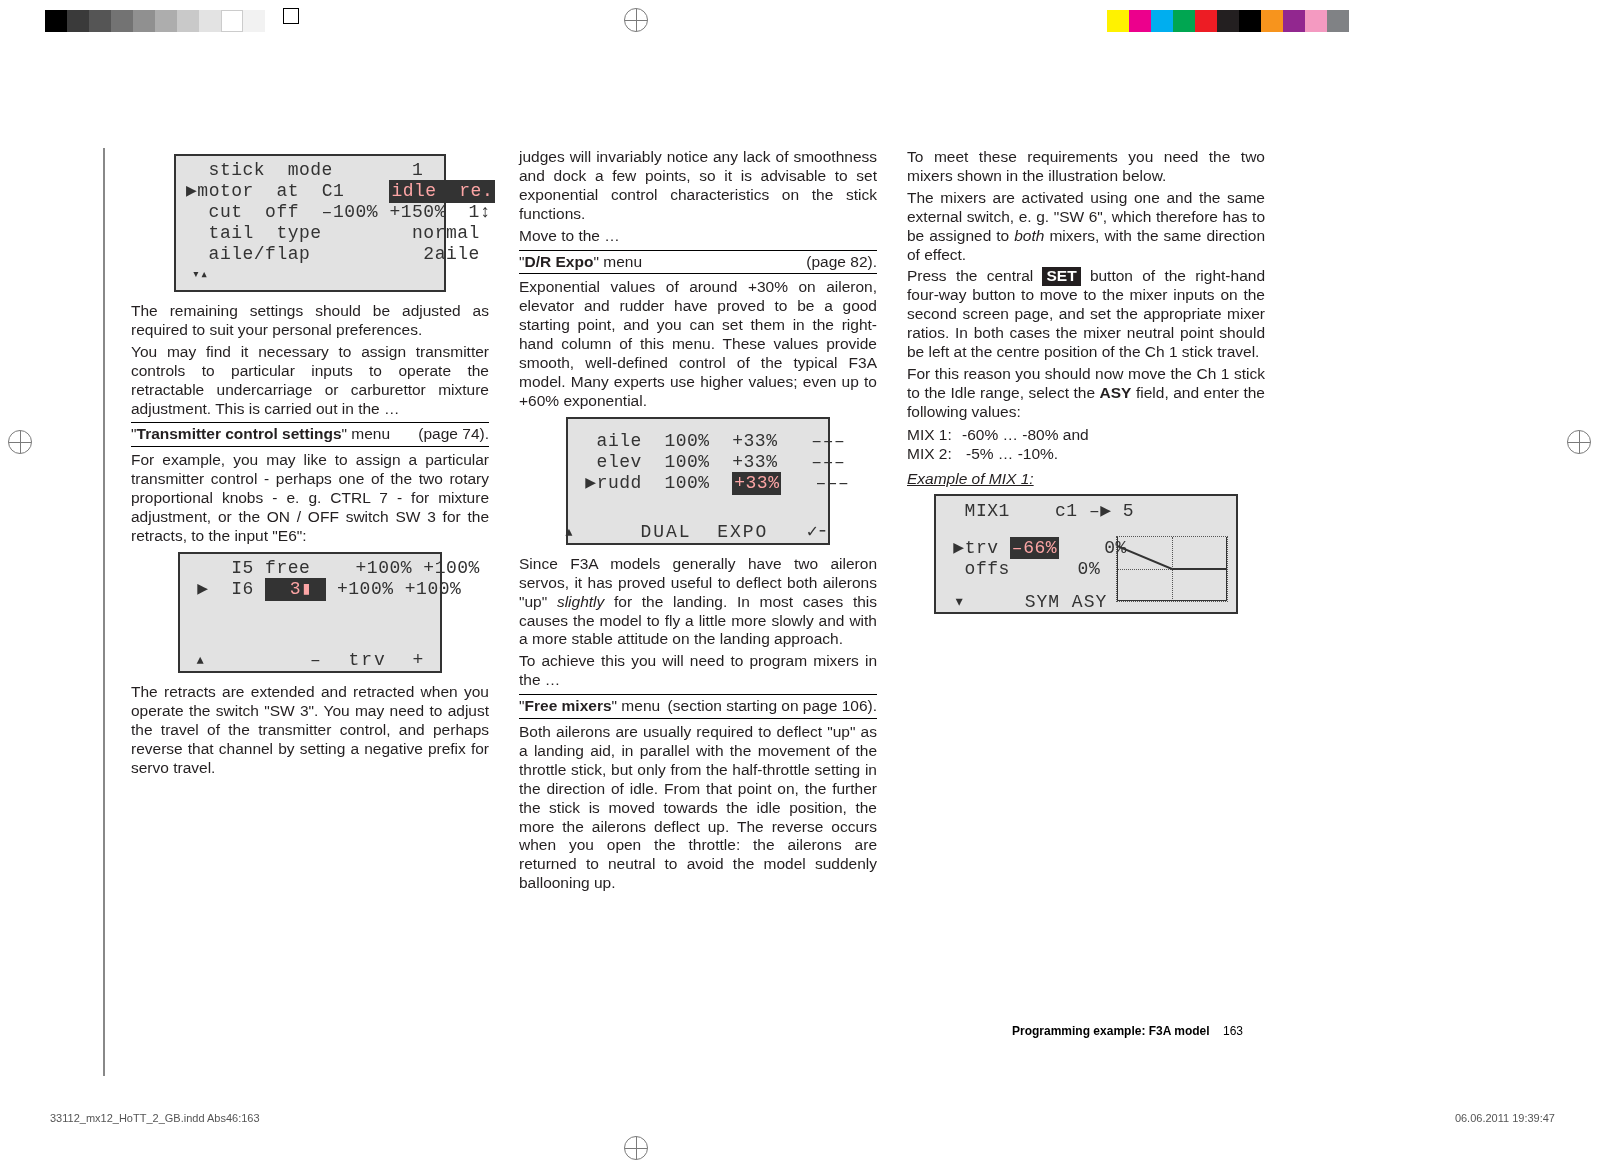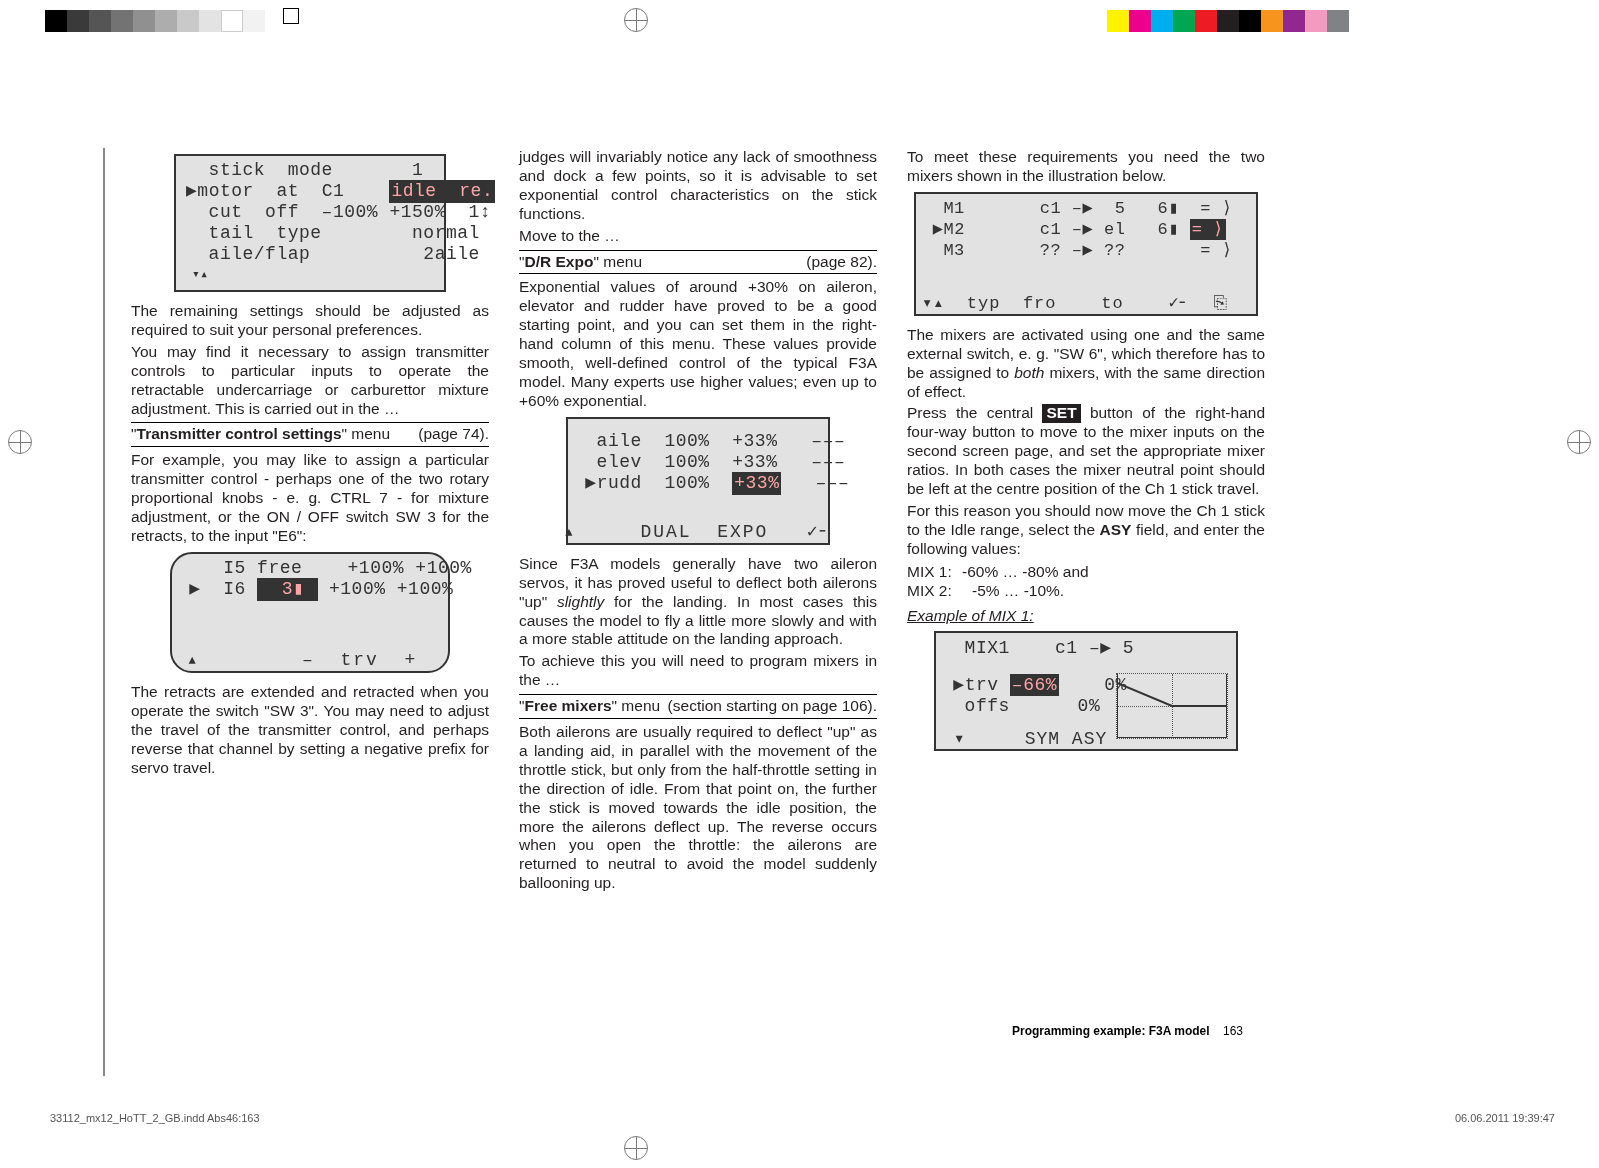--- a/index.html
+++ b/index.html
@@ -106,21 +106,21 @@
     line-height: 1.25;
     letter-spacing: 0.5px;
     color: #333;
     margin: 6px auto 10px auto;
     position: relative;
   }
   .lcd .row { display: flex; white-space: pre; padding: 0 6px; height: 21px; align-items: center; }
   .lcd .sel { background: #333; color: #fca5a5; padding: 0 2px; }
 
   .lcd1 { width: 260px; padding: 4px 4px; }
-  .lcd2 { width: 260px; padding: 4px 16px 0 0; border-radius: 22px; }
+  .lcd2 { width: 260px; padding: 4px 0 0 0; }
   .lcd3 { width: 260px; padding: 12px 0 0 0; }
   .lcd4 { width: 340px; padding: 4px 0 0 0; font-size: 17px; }
   .lcd5 { width: 300px; padding: 4px 0 0 0; position: relative; }
 
   .setbox {
     display: inline-block;
     background: #231f20;
     color: #fff;
     padding: 0 4px;
     font-weight: bold;
@@ -270,48 +270,39 @@
         <span>"<b>Free mixers</b>"<span> menu</span></span>
         <span>(section starting on page 106).</span>
       </div>
 
       <p>Both ailerons are usually required to deflect "up" as a landing aid, in parallel with the movement of the throttle stick, but only from the half-throttle setting in the direction of idle. From that point on, the further the stick is moved towards the idle position, the more the ailerons deflect up. The reverse occurs when you open the throttle: the ailerons are returned to neutral to avoid the model suddenly ballooning up.</p>
     </div>
 
     <div class="col">
       <p>To meet these requirements you need the two mixers shown in the illustration below.</p>
 
-      <div class="lcd lcd4">
-        <div class="row">  M1       c1 –▶  5   6▮  = ⟩</div>
-        <div class="row">
-          <span> ▶M2       c1 –▶ el   6▮ </span><span class="sel">= ⟩</span>
-        </div>
-        <div class="row">  M3       ?? –▶ ??       = ⟩</div>
-        <div class="row" style="height:32px"></div>
-        <div class="row" style="letter-spacing:1px">▾▴  typ  fro    to    ✓╴  ⎘</div>
-      </div>
 
       <p>
         <span>The mixers are activated using one and the same external switch, e. g. "SW 6", which therefore has to be assigned to </span><i>both</i><span> mixers, with the same direction of effect.</span>
       </p>
       <p>
         <span>Press the central </span><span class="setbox">SET</span><span> button of the right-hand four-way button to move to the mixer inputs on the second screen page, and set the appropriate mixer ratios. In both cases the mixer neutral point should be left at the centre position of the Ch 1 stick travel.</span>
       </p>
       <p>
         <span>For this reason you should now move the Ch 1 stick to the Idle range, select the </span><b>ASY</b><span> field, and enter the following values:</span>
       </p>
 
       <div class="mixvals">
         <div class="r">
             <span class="lab">MIX 1:</span>
             <span>-60% … -80% and</span>
           </div>
         <div class="r">
             <span class="lab">MIX 2:</span>
-            <span style="margin-left:10px">-5% … -10%.</span>
+            <span style="margin-left:4px">-5% … -10%.</span>
           </div>
       </div>
 
       <p class="example-head">Example of MIX 1:</p>
 
       <div class="lcd lcd5">
         <div class="row">  MIX1    c1 –▶ 5</div>
         <div class="row" style="height:16px"></div>
         <div class="row">
           <span> ▶trv </span><span class="sel">–66%</span><span>    0%</span>

